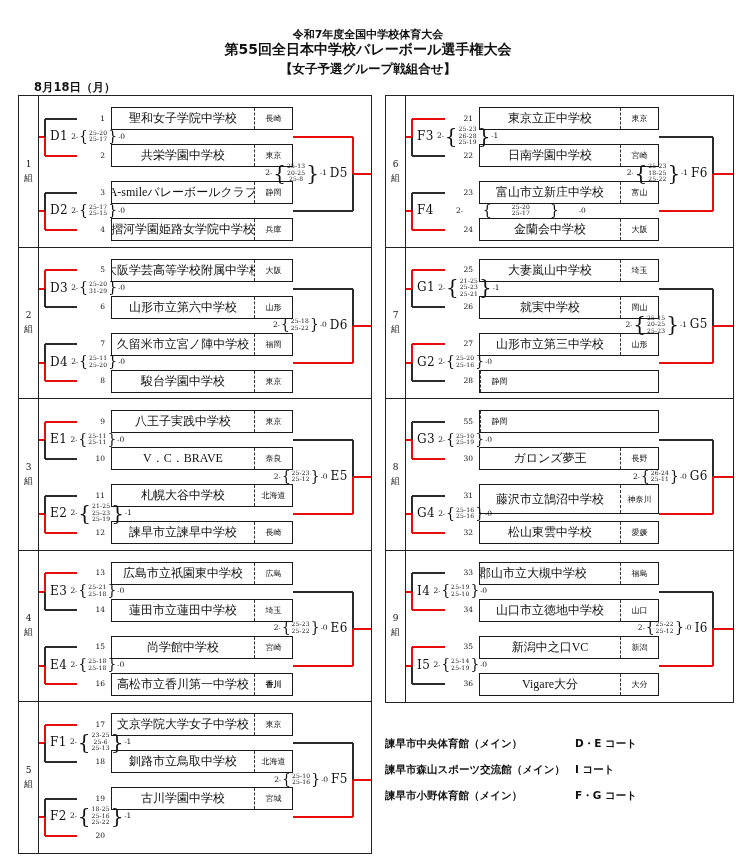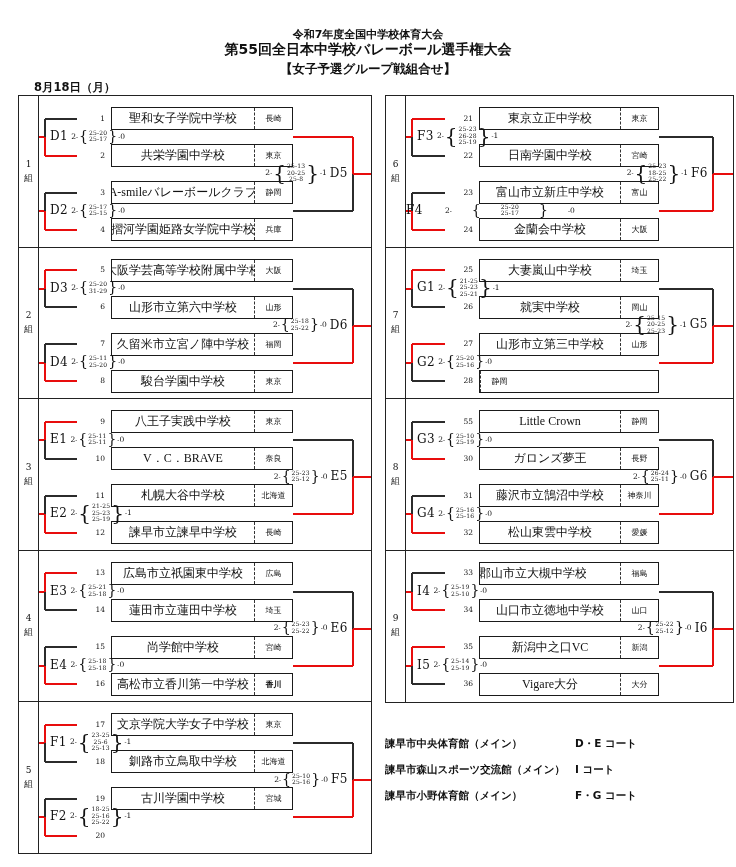--- a/index.html
+++ b/index.html
@@ -465,21 +465,21 @@
             <span class="setline">25-19</span>
           </span>
           <span class="brace" style="font-size: 20px;">}</span>
           <span class="snum sr">1</span>
         </div>
         <div class="bline" style="left: 26px; top: 95.5px; width: 33px; height: 2px; background: rgb(43, 43, 43);"></div>
         <div class="bline red" style="left: 26px; top: 132.5px; width: 33px; height: 2px; background: rgb(232, 13, 13);"></div>
         <div class="bline" style="left: 25px; top: 96.5px; width: 2px; height: 18.5px; background: rgb(43, 43, 43);"></div>
         <div class="bline red" style="left: 25px; top: 115px; width: 2px; height: 18.5px; background: rgb(232, 13, 13);"></div>
         <div class="bline red" style="left: 20px; top: 114px; width: 5px; height: 2px; background: rgb(232, 13, 13);"></div>
-        <div class="score" style="left: 18px; width: 57px; top: 107px; gap: 20px;">
+        <div class="score" style="left: 29px; width: 57px; top: 107px; gap: 20px;">
           <span class="court">F4</span>
           <span class="snum sl">2</span>
           <span class="brace" style="font-size: 14px;">{</span>
           <span class="setcol">
             <span class="setline">25-20</span>
             <span class="setline">25-17</span>
           </span>
           <span class="brace" style="font-size: 14px;">}</span>
           <span class="snum sr">0</span>
         </div>
@@ -576,30 +576,29 @@
           <span class="court">G5</span>
         </div>
       </div>
       <div class="group" style="left: 385px; top: 398px; width: 349px; height: 153px;">
         <div class="glabel">
           <span class="gno">8</span>
           <span class="ggumi">組</span>
         </div>
         <div class="tnum" style="left: 61px; top: 16.5px; width: 26px;">55</div>
         <div class="tbox" style="left: 93px; top: 11px; width: 180px; height: 23px;">
-          <div class="tname">Little Crown</div>
           <div class="tpref" style="width: 38px;">静岡</div>
         </div>
         <div class="tnum" style="left: 61px; top: 53.5px; width: 26px;">30</div>
         <div class="tbox" style="left: 93px; top: 48px; width: 180px; height: 23px;">
           <div class="tname">ガロンズ夢王</div>
           <div class="tpref" style="width: 38px;">長野</div>
         </div>
         <div class="tnum" style="left: 61px; top: 90.5px; width: 26px;">31</div>
-        <div class="tbox" style="left: 93px; top: 85px; width: 180px; height: 23px;">
+        <div class="tbox" style="left: 93px; top: 85px; width: 180px; height: 30px;">
           <div class="tname">藤沢市立鵠沼中学校</div>
           <div class="tpref" style="width: 38px;">神奈川</div>
         </div>
         <div class="tnum" style="left: 61px; top: 127.5px; width: 26px;">32</div>
         <div class="tbox" style="left: 93px; top: 122px; width: 180px; height: 23px;">
           <div class="tname">松山東雲中学校</div>
           <div class="tpref" style="width: 38px;">愛媛</div>
         </div>
         <div class="bline" style="left: 26px; top: 21.5px; width: 33px; height: 2px; background: rgb(43, 43, 43);"></div>
         <div class="bline red" style="left: 26px; top: 58.5px; width: 33px; height: 2px; background: rgb(232, 13, 13);"></div>

